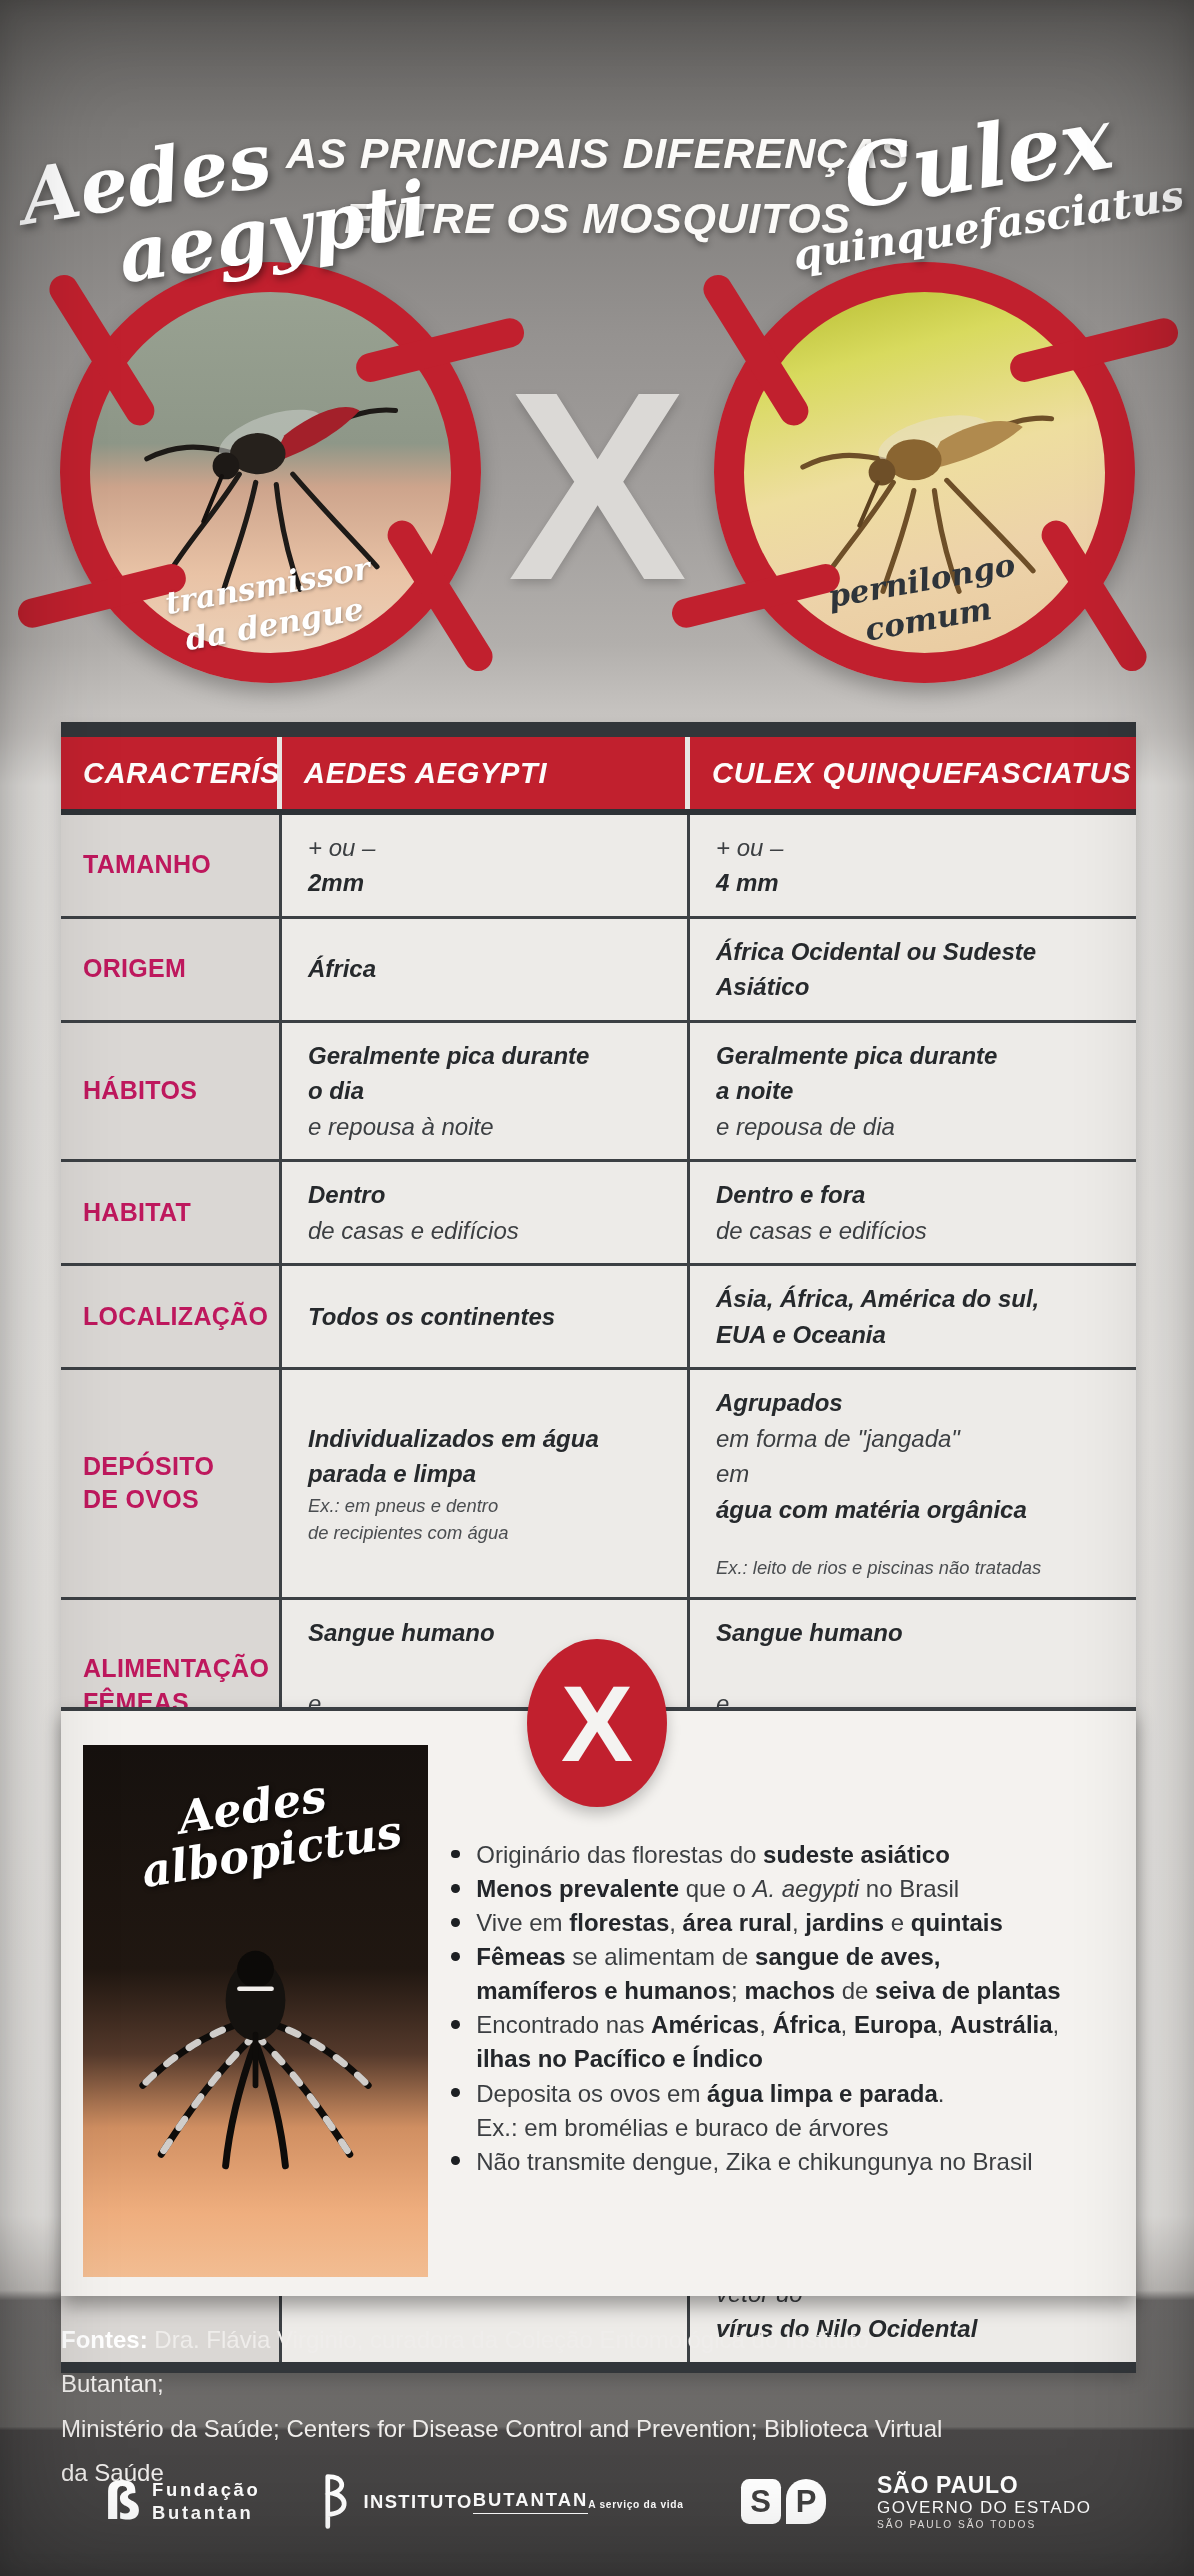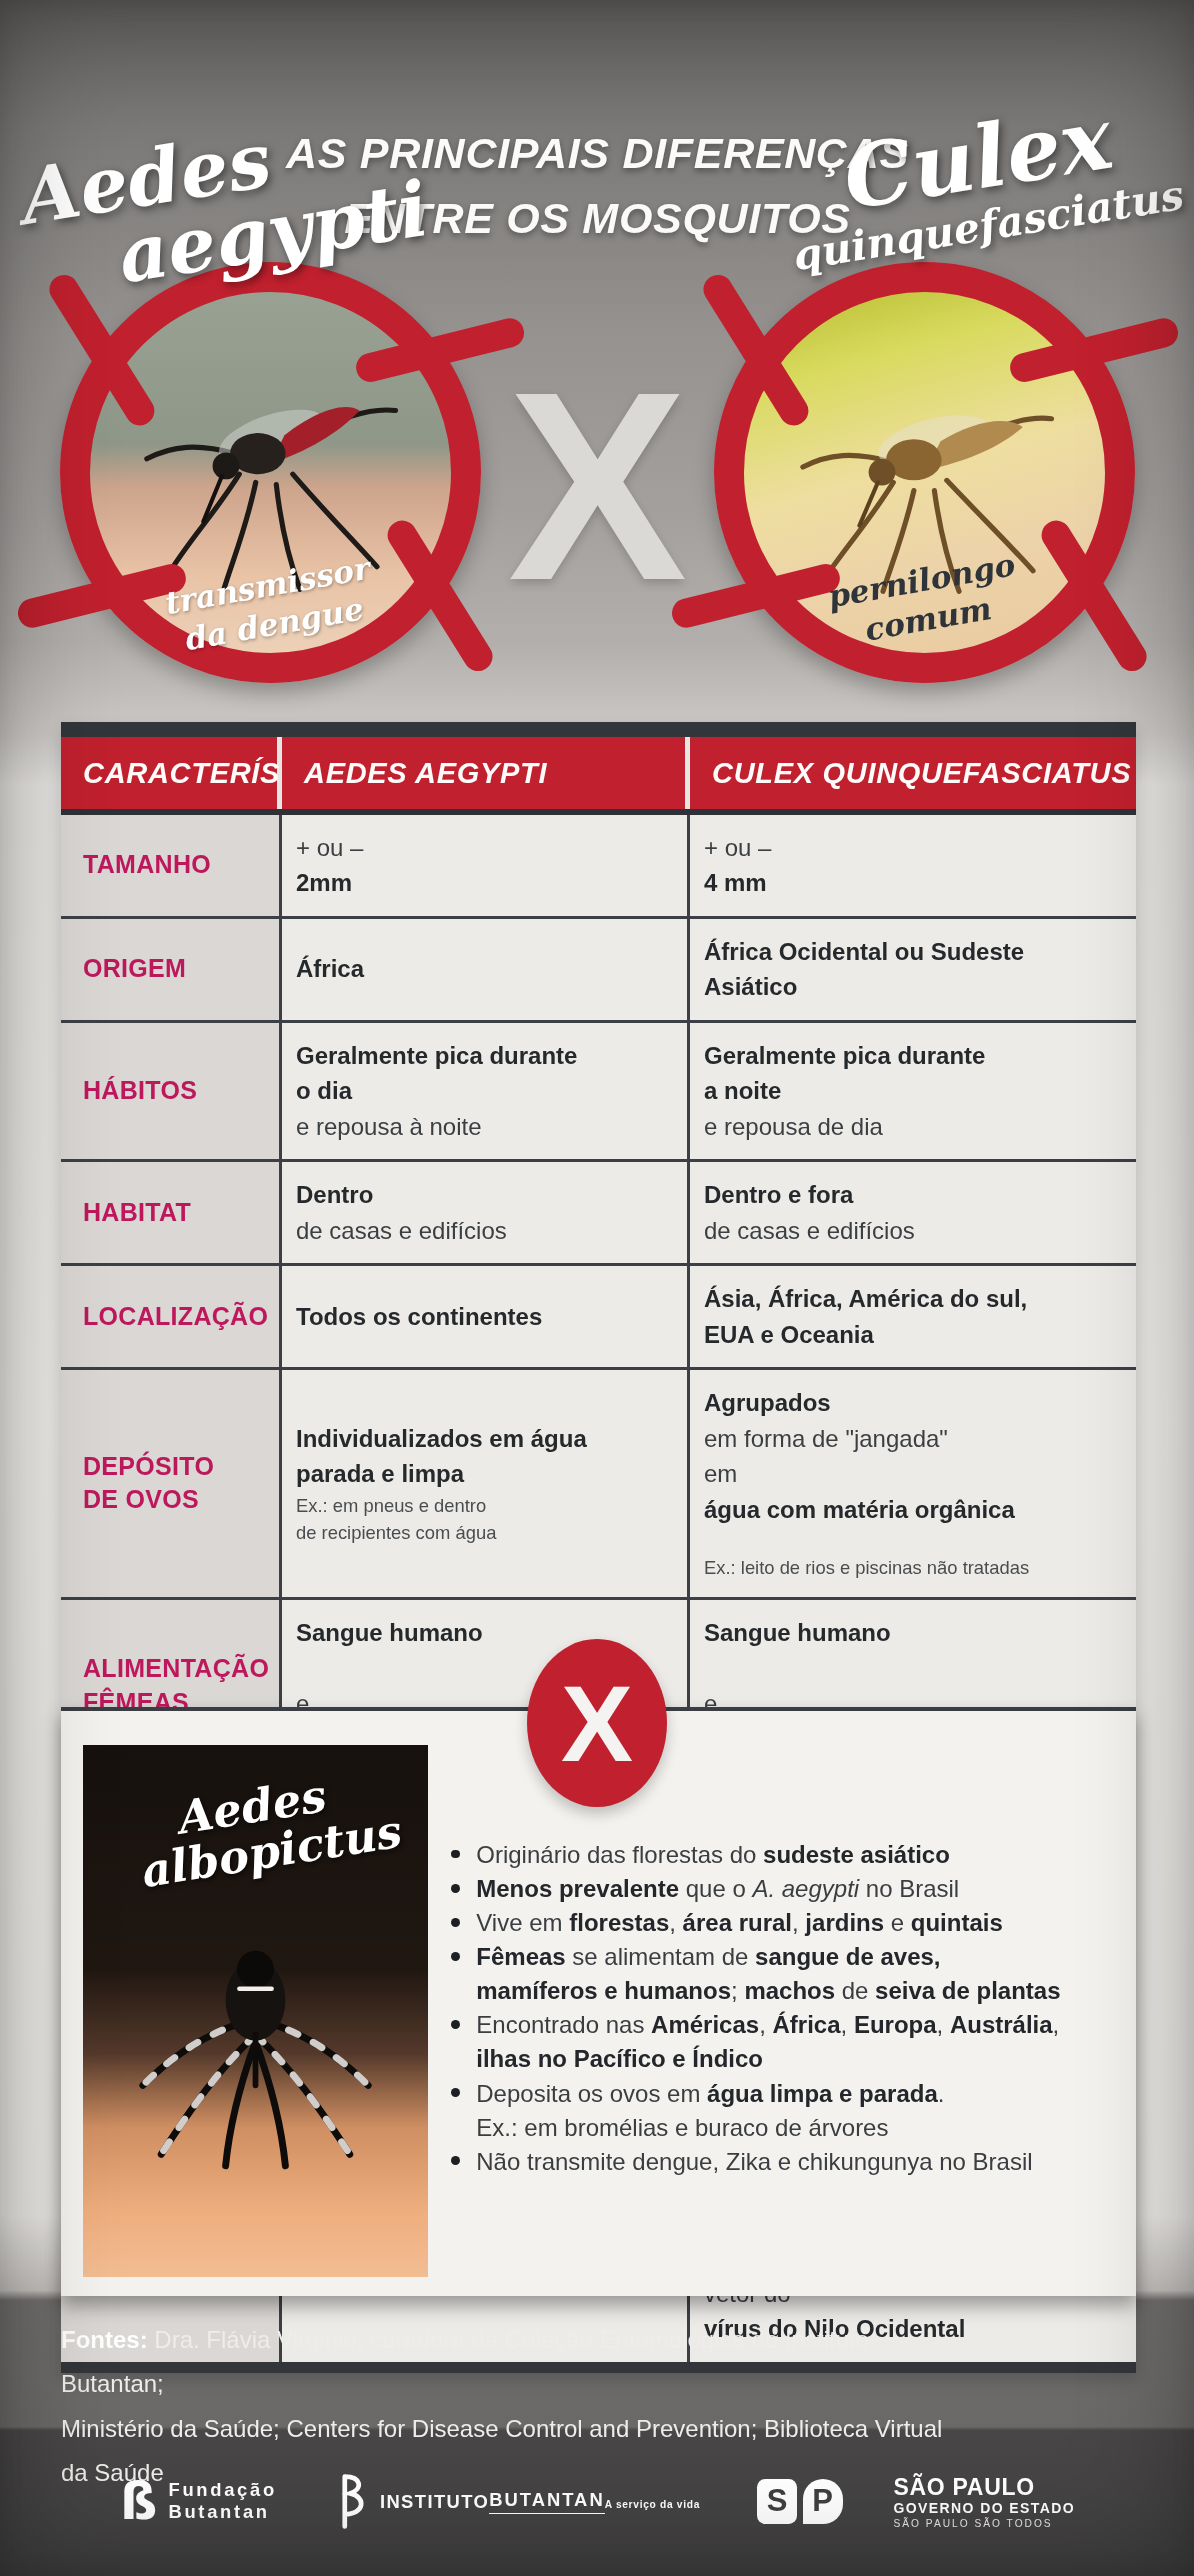--- a/index.html
+++ b/index.html
@@ -52,21 +52,21 @@
     color:#fdfcfb;font-style:italic;font-weight:bold;font-size:29px;letter-spacing:0.7px;
     padding-left:22px;box-sizing:border-box;}
   .t-head .hc:nth-child(-n+2){margin-right:4.8px;}
   .t-headline{height:5.5px;background:#2e3236;}
   .t-row{display:grid;grid-template-columns:221px 408px 446px;border-bottom:3.4px solid #3c4044;}
   .t-row:last-child{border-bottom:none;}
   .cell{display:flex;flex-direction:column;justify-content:center;box-sizing:border-box;
     padding:15px 17.7px 15px 22px;white-space:pre-line;}
   .c-label{background:#dad7d4;border-right:3.4px solid #3c4044;
     font-weight:bold;font-size:25px;letter-spacing:0.3px;color:#be185d;line-height:1.35;}
-  .c-val{background:#edebe8;font-size:24px;color:#3c3f42;line-height:1.48;padding-left:14px;}
+  .c-val{background:#edebe8;font-size:24px;color:#3c3f42;line-height:1.48;padding-left:26px;font-style:italic;}
   .c-a{border-right:3.4px solid #3c4044;}
   .c-val b{color:#26292c;}
   .fine{font-size:18.4px;color:#4a4d50;}
 
   
   .x-badge{position:absolute;left:527px;top:1639px;width:140px;height:168px;border-radius:50%;
     background:#c1202e;display:flex;align-items:center;justify-content:center;z-index:5;
     color:#f4f3f1;font-size:108px;font-weight:900;box-shadow:0 6.8px 13.6px rgba(0,0,0,.22);}
   .info-box{position:absolute;left:61px;top:1707px;width:1075px;height:589px;
     background:#f4f2ef;border-top:4.8px solid #3a3e42;box-sizing:border-box;
@@ -96,21 +96,21 @@
   .ilogo-l1{font-size:18.4px;font-weight:bold;letter-spacing:1.4px;}
   .ilogo-l2{font-size:18.4px;font-weight:bold;letter-spacing:2px;border-bottom:1.4px solid #fff;padding-bottom:2.7px;}
   .ilogo-tag{font-size:10.2px;font-weight:bold;letter-spacing:0.7px;margin-top:6px;}
   .sp-shapes{display:flex;gap:5.5px;align-items:flex-start;}
   .sp-s,.sp-p{width:40px;height:45px;background:#fff;display:flex;align-items:center;justify-content:center;
     font-weight:900;font-size:31px;color:#414040;}
   .sp-s{border-radius:8.2px;}
   .sp-p{border-radius:20px 20px 20px 0;}
   .sp-text{display:flex;flex-direction:column;line-height:1.15;margin-left:40px;}
   .sp-l1{font-size:23px;font-weight:900;letter-spacing:0.7px;}
-  .sp-l2{font-size:14px;font-weight:bold;letter-spacing:1.4px;}
+  .sp-l2{font-size:17px;font-weight:normal;letter-spacing:1.4px;}
   .sp-l3{font-size:10.2px;letter-spacing:2px;margin-top:1.4px;color:#e8e6e4;}
 </style>
 </head>
 <body>
 
 <div class="page">
 
   <div class="title">
     <div>AS PRINCIPAIS DIFERENÇAS</div>
     <div>ENTRE OS MOSQUITOS</div>

